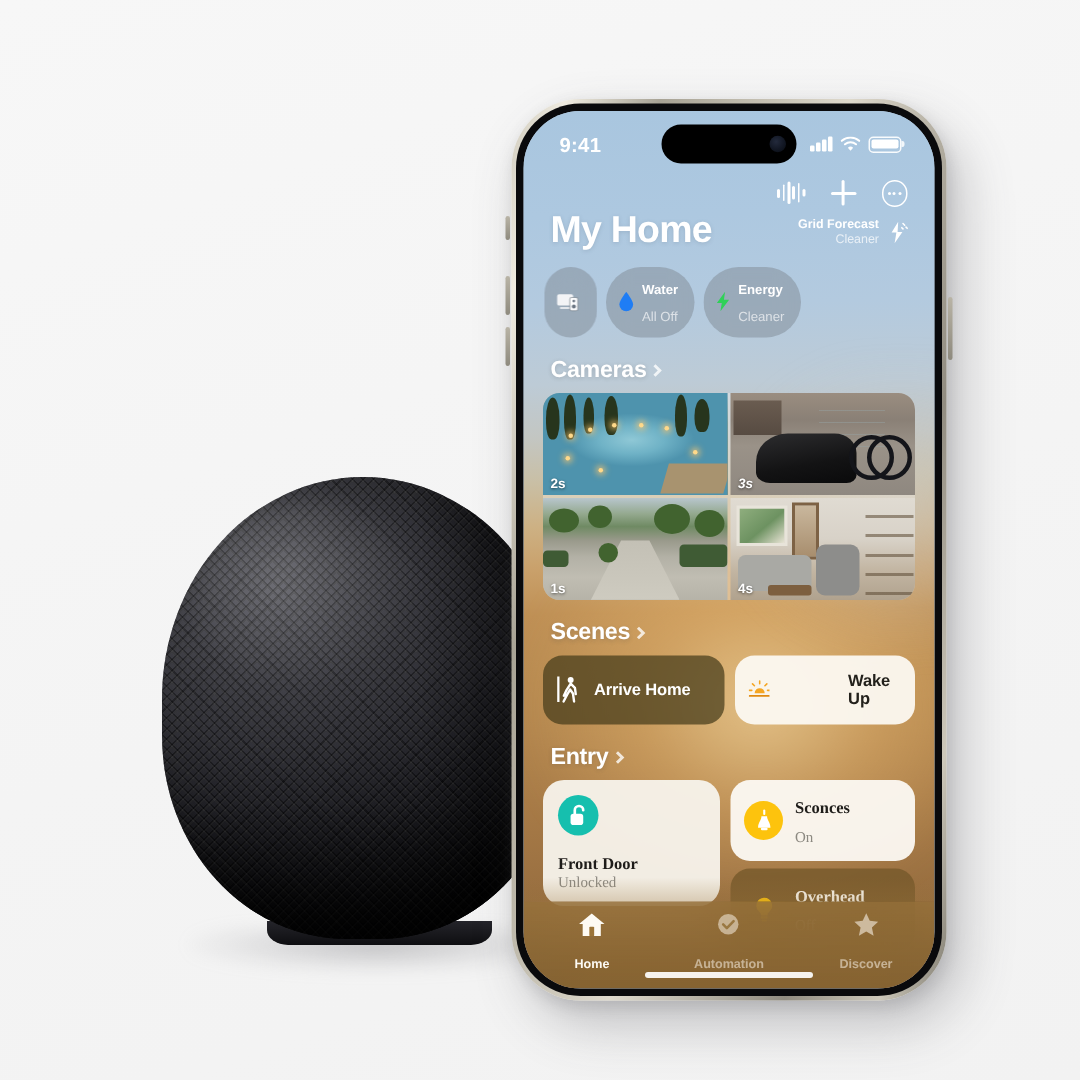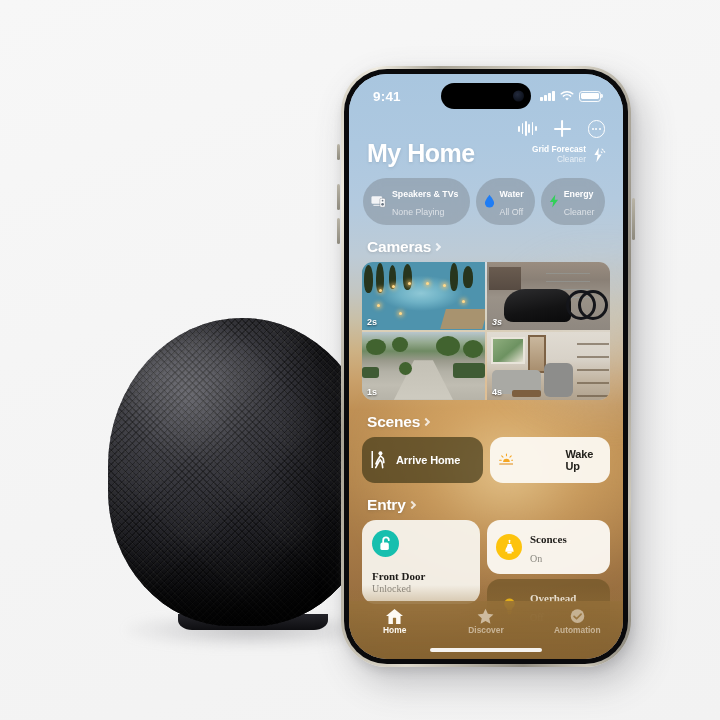--- a/index.html
+++ b/index.html
@@ -433,21 +433,21 @@
     height: 58px;
     background: linear-gradient(180deg, rgba(150,113,58,0.78) 0%, rgba(132,98,48,0.88) 100%);
     backdrop-filter: blur(16px);
     display: flex; align-items: flex-start;
     padding-top: 7px;
     z-index: 20;
   }
   .tab {
     flex: 1;
     display: flex; flex-direction: column;
-    align-items: center; gap: 0;
+    align-items: center; gap: 12px;
   }
   .tab-label { font-size: 8.4px; font-weight: bold; }
   .tab-active .tab-label { color: #fdfaf3; }
   .tab-idle .tab-label { color: rgba(255,250,240,0.52); }
   #home-indicator {
     position: absolute;
     left: 50%; bottom: 7px;
     transform: translateX(-50%);
     width: 112px; height: 4.5px;
     border-radius: 3px;
@@ -553,24 +553,20 @@
           <div id="pill-row">
             <div class="pill">
               <span class="pill-ico">
                 <svg width="16" height="13" viewBox="0 0 18 14">
                   <rect x="0.5" y="1" width="12" height="8.5" rx="1.4" fill="rgba(255,255,255,0.88)"></rect>
                   <rect x="2.5" y="10.6" width="8" height="1.4" rx="0.7" fill="rgba(255,255,255,0.7)"></rect>
                   <rect x="10" y="3.4" width="6" height="10" rx="1.4" fill="rgba(255,255,255,0.95)" stroke="rgba(110,120,130,0.6)" stroke-width="0.8"></rect>
                   <circle cx="13" cy="6.1" r="1" fill="#6b7683"></circle>
                   <circle cx="13" cy="10.2" r="1.5" fill="#6b7683"></circle>
                 </svg>
-              </span>
-              <span class="pill-txt">
-                <span class="pill-title">Speakers &amp; TVs</span><br>
-                <span class="pill-sub">None Playing</span>
               </span>
             </div>
 
             <div class="pill">
               <span class="pill-ico">
                 <svg width="11" height="14" viewBox="0 0 12 15">
                   <path d="M6 0.6 C6 0.6 11 6.6 11 9.6 A5 5 0 0 1 1 9.6 C1 6.6 6 0.6 6 0.6 Z" fill="#1f7df5"></path>
                 </svg>
               </span>
               <span class="pill-txt">
@@ -734,30 +730,30 @@
         <div id="tab-bar">
           <div class="tab tab-active">
             <svg width="19" height="17" viewBox="0 0 20 18">
               <path d="M10 1 L19 8.4 h-2.6 V17 H3.6 V8.4 H1 z" fill="#fdfaf3"></path>
               <rect x="8.3" y="10.4" width="3.4" height="6.6" rx="0.6" fill="#9b7438"></rect>
             </svg>
             <span class="tab-label">Home</span>
           </div>
           <div class="tab tab-idle">
             <svg width="19" height="17" viewBox="0 0 20 18">
-              <path d="M10 0.8 L12.5 6.2 L18.4 6.9 L14 10.9 L15.2 16.8 L10 13.8 L4.8 16.8 L6 10.9 L1.6 6.9 L7.5 6.2 z" fill="rgba(255,250,240,0.56)"></path>
-            </svg>
-            <span class="tab-label">Discover</span>
-          </div>
-          <div class="tab tab-idle">
-            <svg width="19" height="17" viewBox="0 0 20 18">
               <circle cx="10" cy="8.6" r="7.2" fill="rgba(255,250,240,0.5)"></circle>
               <path d="M6.4 8.8 l2.6 2.6 l4.8 -5" stroke="rgba(150,113,58,0.9)" stroke-width="1.8" fill="none" stroke-linecap="round" stroke-linejoin="round"></path>
             </svg>
             <span class="tab-label">Automation</span>
+          </div>
+          <div class="tab tab-idle">
+            <svg width="19" height="17" viewBox="0 0 20 18">
+              <path d="M10 0.8 L12.5 6.2 L18.4 6.9 L14 10.9 L15.2 16.8 L10 13.8 L4.8 16.8 L6 10.9 L1.6 6.9 L7.5 6.2 z" fill="rgba(255,250,240,0.56)"></path>
+            </svg>
+            <span class="tab-label">Discover</span>
           </div>
         </div>
 
         <div id="home-indicator"></div>
       </div>
     </div>
   </div>
 </div>
 
 </body></html>

